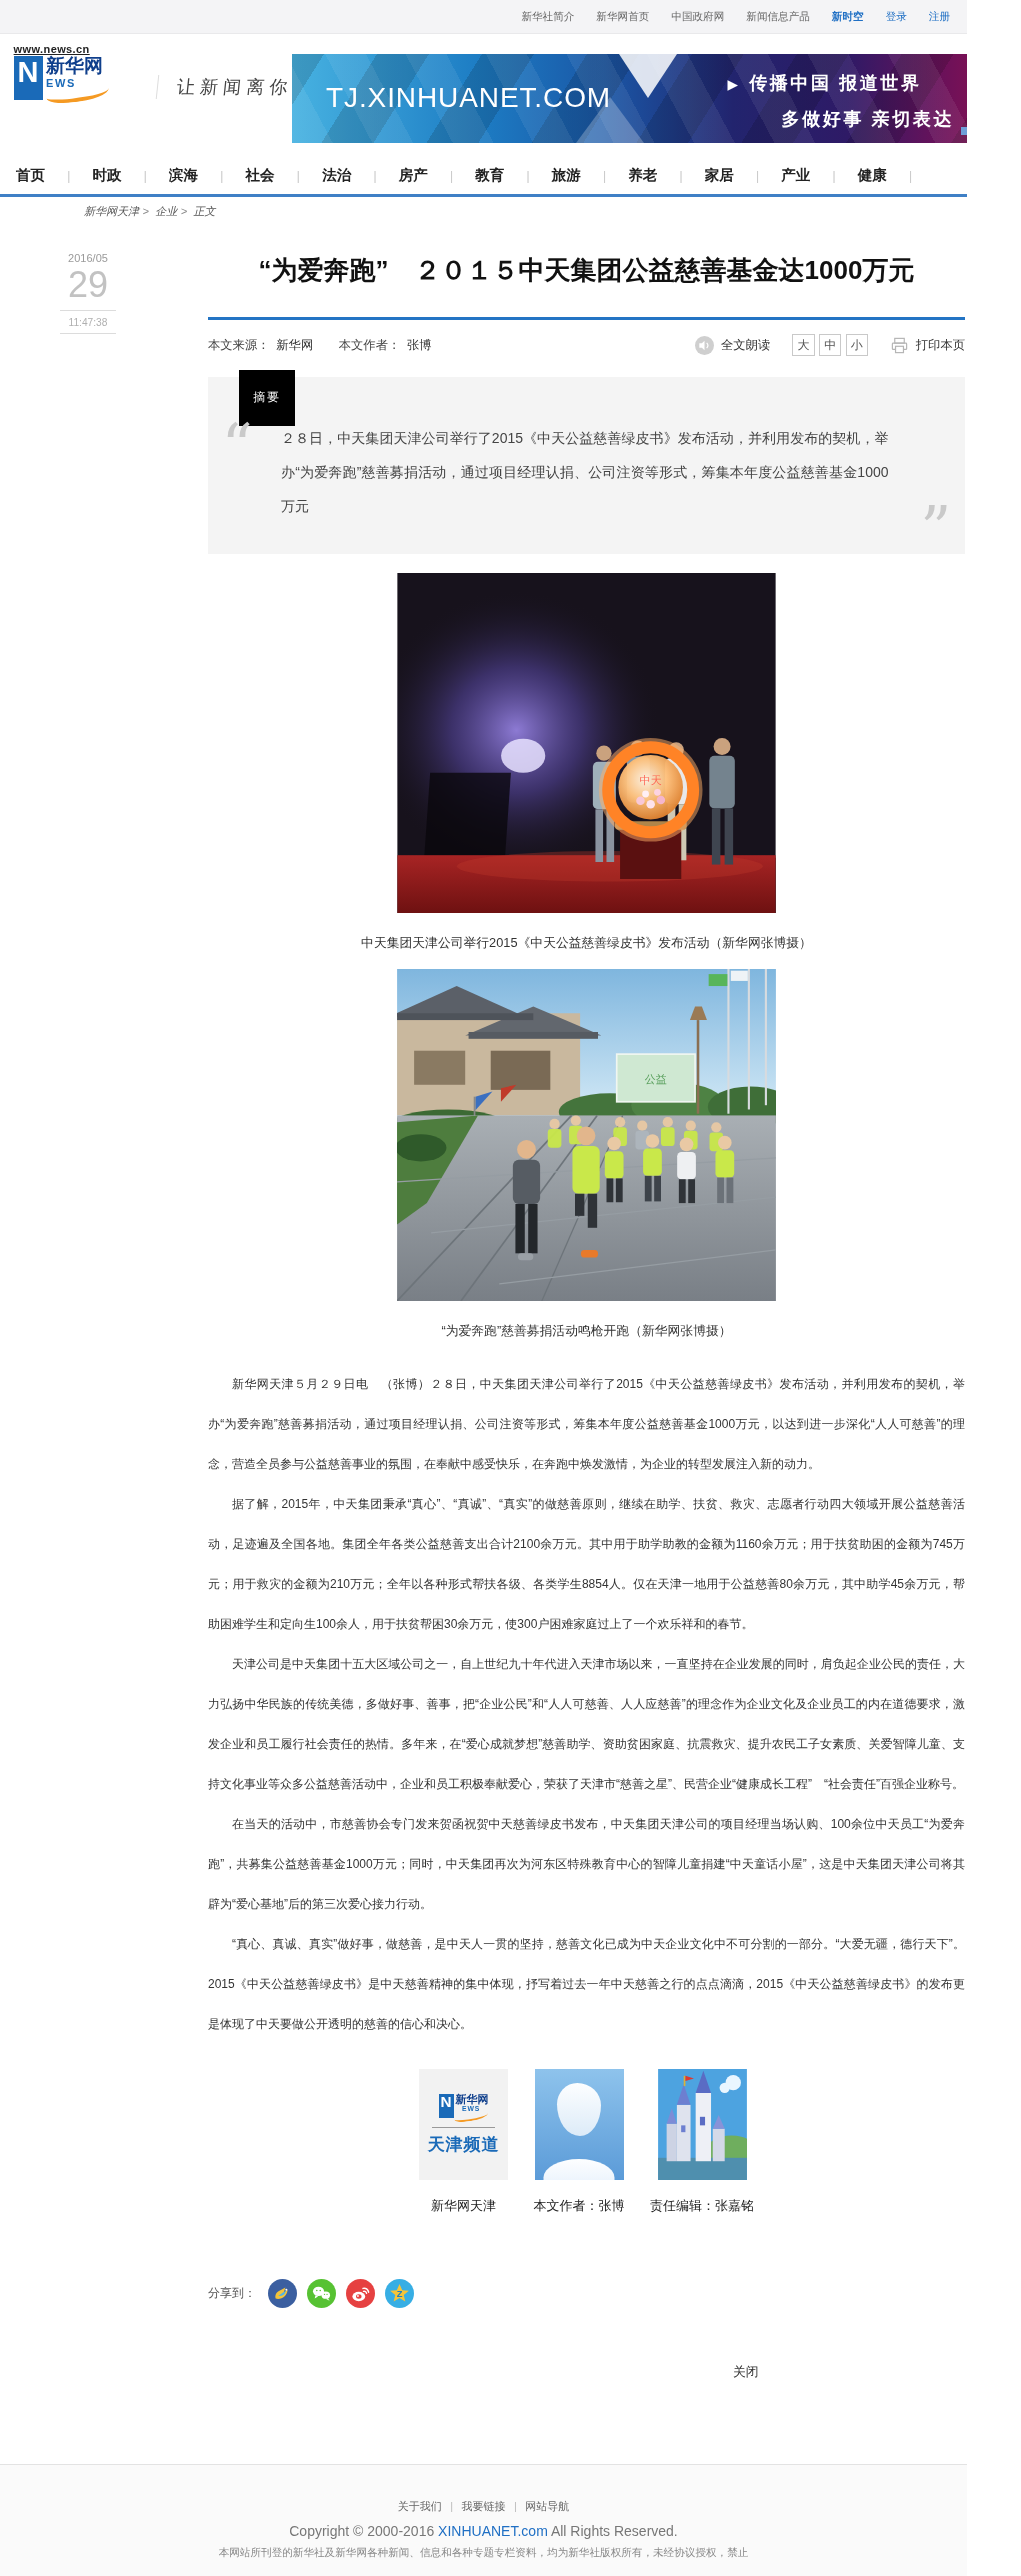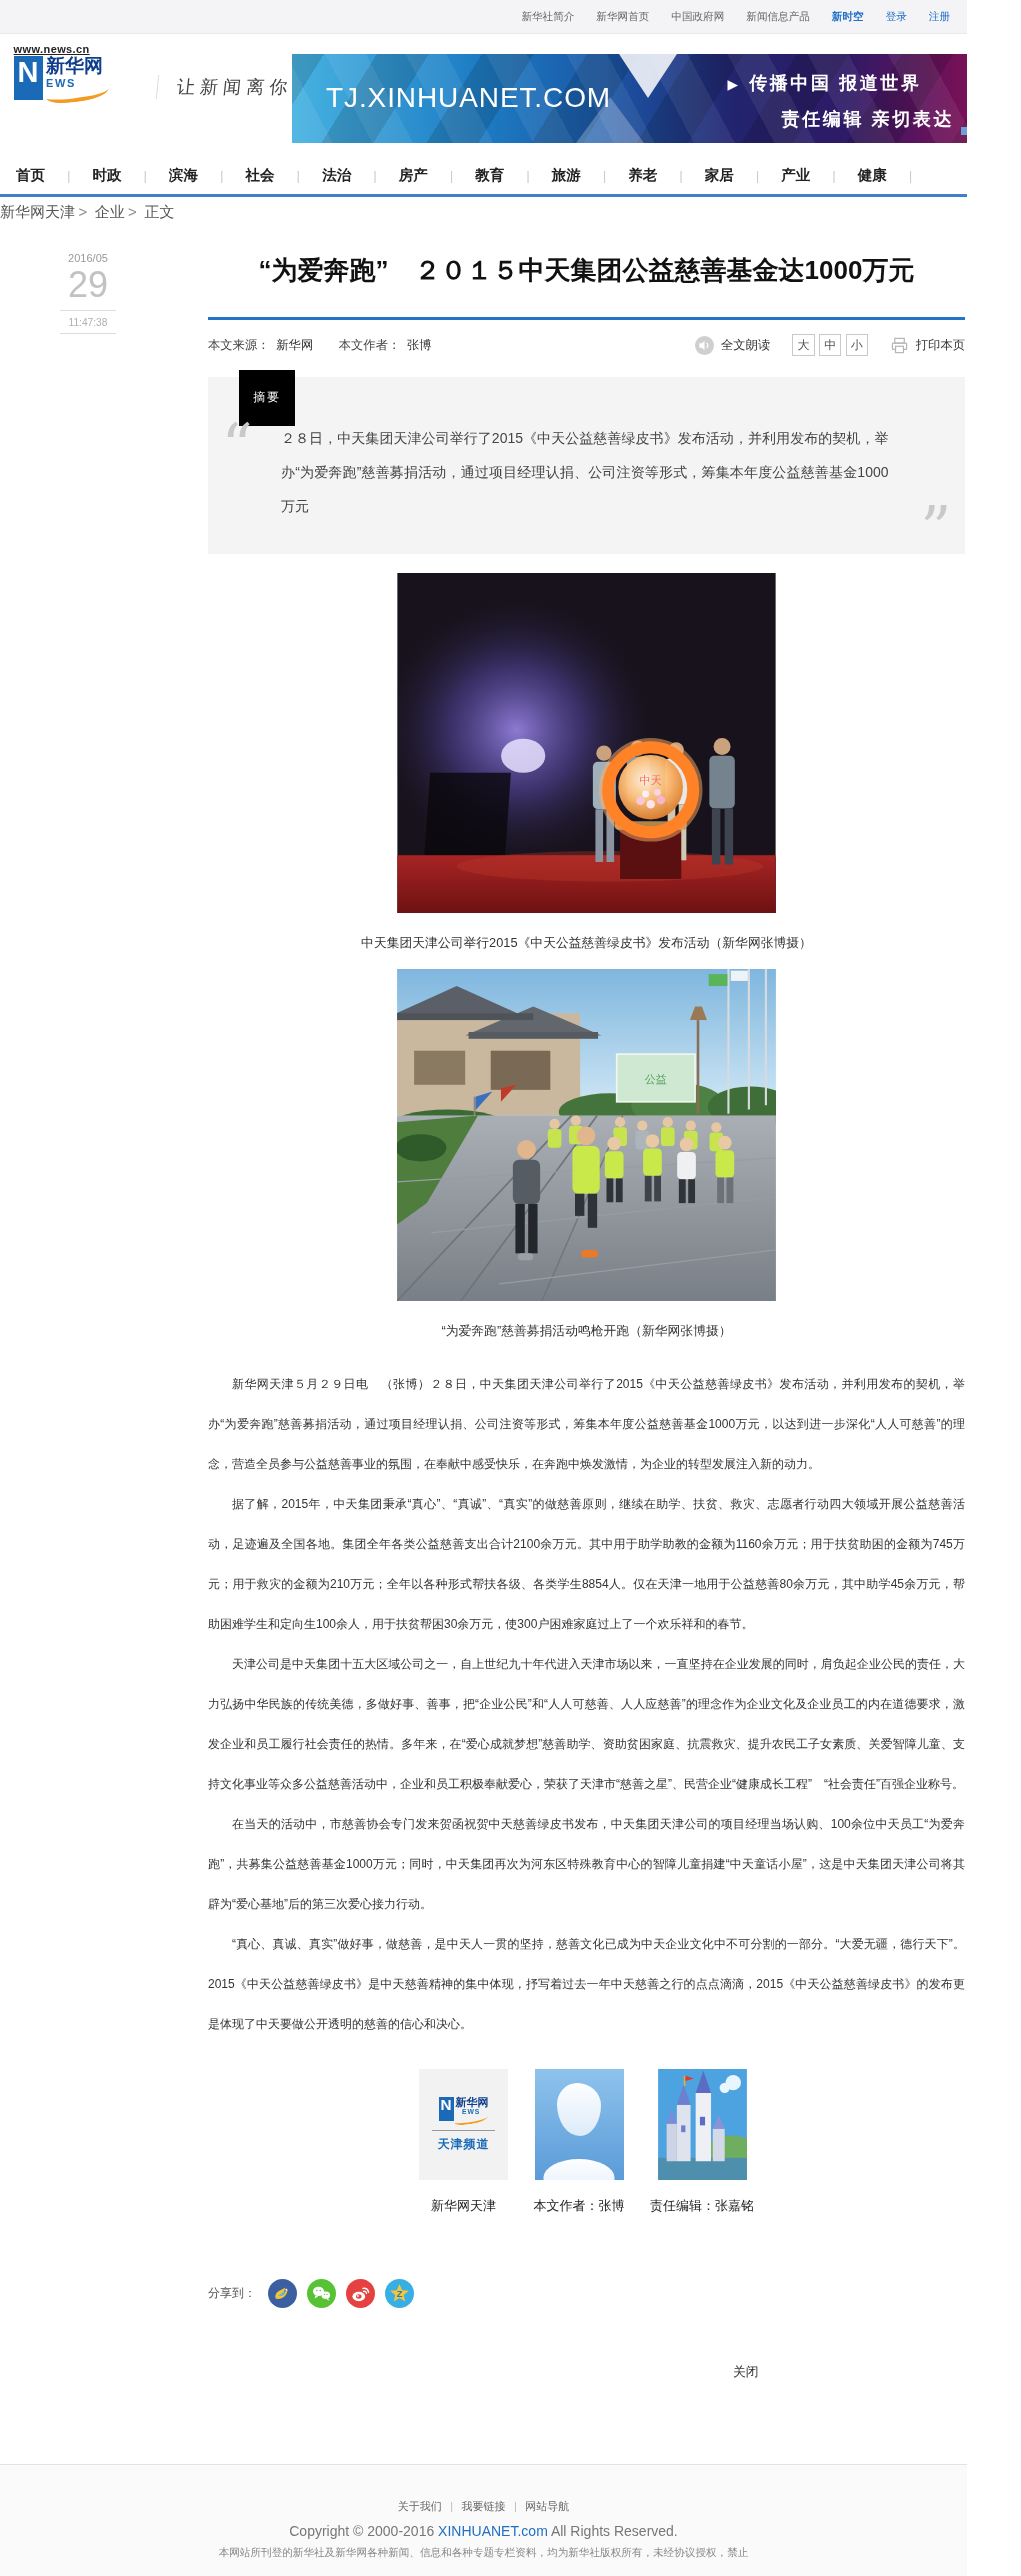--- a/index.html
+++ b/index.html
@@ -44,21 +44,21 @@
   .banner-slogan .l2{font-size:18px;font-weight:bold;letter-spacing:2.6px;margin-top:12px;padding-left:54px;}
   .banner-dots{position:absolute;right:10.2px;bottom:7.7px;display:flex;gap:4.3px;}
   .banner-dots i{width:7.7px;height:7.7px;display:block;}
   .banner-dots i.on{background:#6f9fd8;}
   .banner-dots i.off{background:#3c415c;}
   
   .nav{height:37px;line-height:37px;border-bottom:3.4px solid #3f80c6;padding-left:16px;white-space:nowrap;}
   .nav a{font-size:14.5px;font-weight:bold;color:#222;text-decoration:none;cursor:pointer;}
   .nav i{color:#ccc;font-style:normal;margin:0 22px;font-weight:normal;}
   
-  .breadcrumb{height:29px;line-height:29px;font-size:15px;color:#555;}
+  .breadcrumb{height:29px;line-height:29px;padding-left:84px;font-size:11px;color:#555;font-style:italic;}
   .breadcrumb span{margin-right:3.4px;}
   .breadcrumb .sep{color:#888;margin:0 3.4px 0 0;}
   
   .dateblock{position:absolute;left:60px;top:252px;width:56px;text-align:center;}
   .dateblock .ym{font-size:11px;color:#9a9a9a;}
   .dateblock .day{font-size:36px;color:#c2c2c2;line-height:1.15;}
   .dateblock hr{border:none;border-top:1.7px solid #dcdcdc;margin:5.1px 0;}
   .dateblock .time{font-size:10.2px;color:#b0b0b0;}
   
   .content{width:757px;margin-left:208px;}
@@ -96,21 +96,21 @@
   .card .img{width:89px;height:111px;margin:0 auto;overflow:hidden;position:relative;}
   .card .cap{font-size:13px;color:#222;margin-top:17px;white-space:nowrap;}
   .card1-img{background:#f2f2f2;display:flex;flex-direction:column;align-items:center;justify-content:center;}
   .mini-row{display:flex;align-items:flex-start;}
   .mini-n{width:15.3px;height:24px;background:#1a6ab8;color:#fff;font-weight:bold;font-size:15.3px;
           display:flex;justify-content:center;line-height:1.1;}
   .mini-cn{font-size:11px;font-weight:bold;color:#0f3f8c;line-height:1;margin-left:1.7px;}
   .mini-en{font-size:6.8px;font-weight:bold;color:#1a6ab8;letter-spacing:0.9px;}
   .mini-swoosh{width:34px;height:6.8px;border-bottom:2.6px solid #f59a23;border-radius:0 0 60% 40%;transform:rotate(-8deg);}
   .mini-div{width:63px;border-top:0.9px solid #999;margin:6px 0 5.1px;}
-  .mini-tj{font-size:12px;font-weight:bold;color:#1a6ab8;letter-spacing:0.9px;}
+  .mini-tj{font-size:17px;font-weight:bold;color:#1a6ab8;letter-spacing:0.9px;}
   .card2-img{background:linear-gradient(#8ec3ec,#5b9bd8);}
   .avatar-head{position:absolute;left:50%;top:13.6px;transform:translateX(-50%);width:44px;height:53px;
           background:linear-gradient(#fdfeff,#dcebf8);border-radius:46% 54% 48% 52%/40% 42% 58% 60%;}
   .avatar-body{position:absolute;left:50%;bottom:-15.3px;transform:translateX(-50%);width:71px;height:37px;
           background:linear-gradient(#fdfeff,#e2eefb);border-radius:50% 50% 0 0;}
   
   .share{margin-top:64px;display:flex;align-items:center;gap:10.2px;}
   .share .lbl{font-size:12px;color:#555;margin-right:1.7px;}
   .share svg{cursor:pointer;display:block;}
   
@@ -156,21 +156,21 @@
     <div class="tagline">让新闻离你更近</div>
 
     <div class="banner">
       <span class="tri-white"></span>
       <span class="tri-light"></span>
       <div class="banner-domain">TJ.XINHUANET.COM</div>
       <div class="banner-slogan">
         <div class="l1">
           <span class="arrow">▶</span><span>传播中国 报道世界</span>
         </div>
-        <div class="l2">责任编辑 亲切表达</div>
+        <div class="l2">多做好事 亲切表达</div>
       </div>
       <div class="banner-dots">
         <i class="on"></i>
         <i class="off"></i>
         <i class="off"></i>
       </div>
     </div>
   </div>
 
   <div class="nav">

